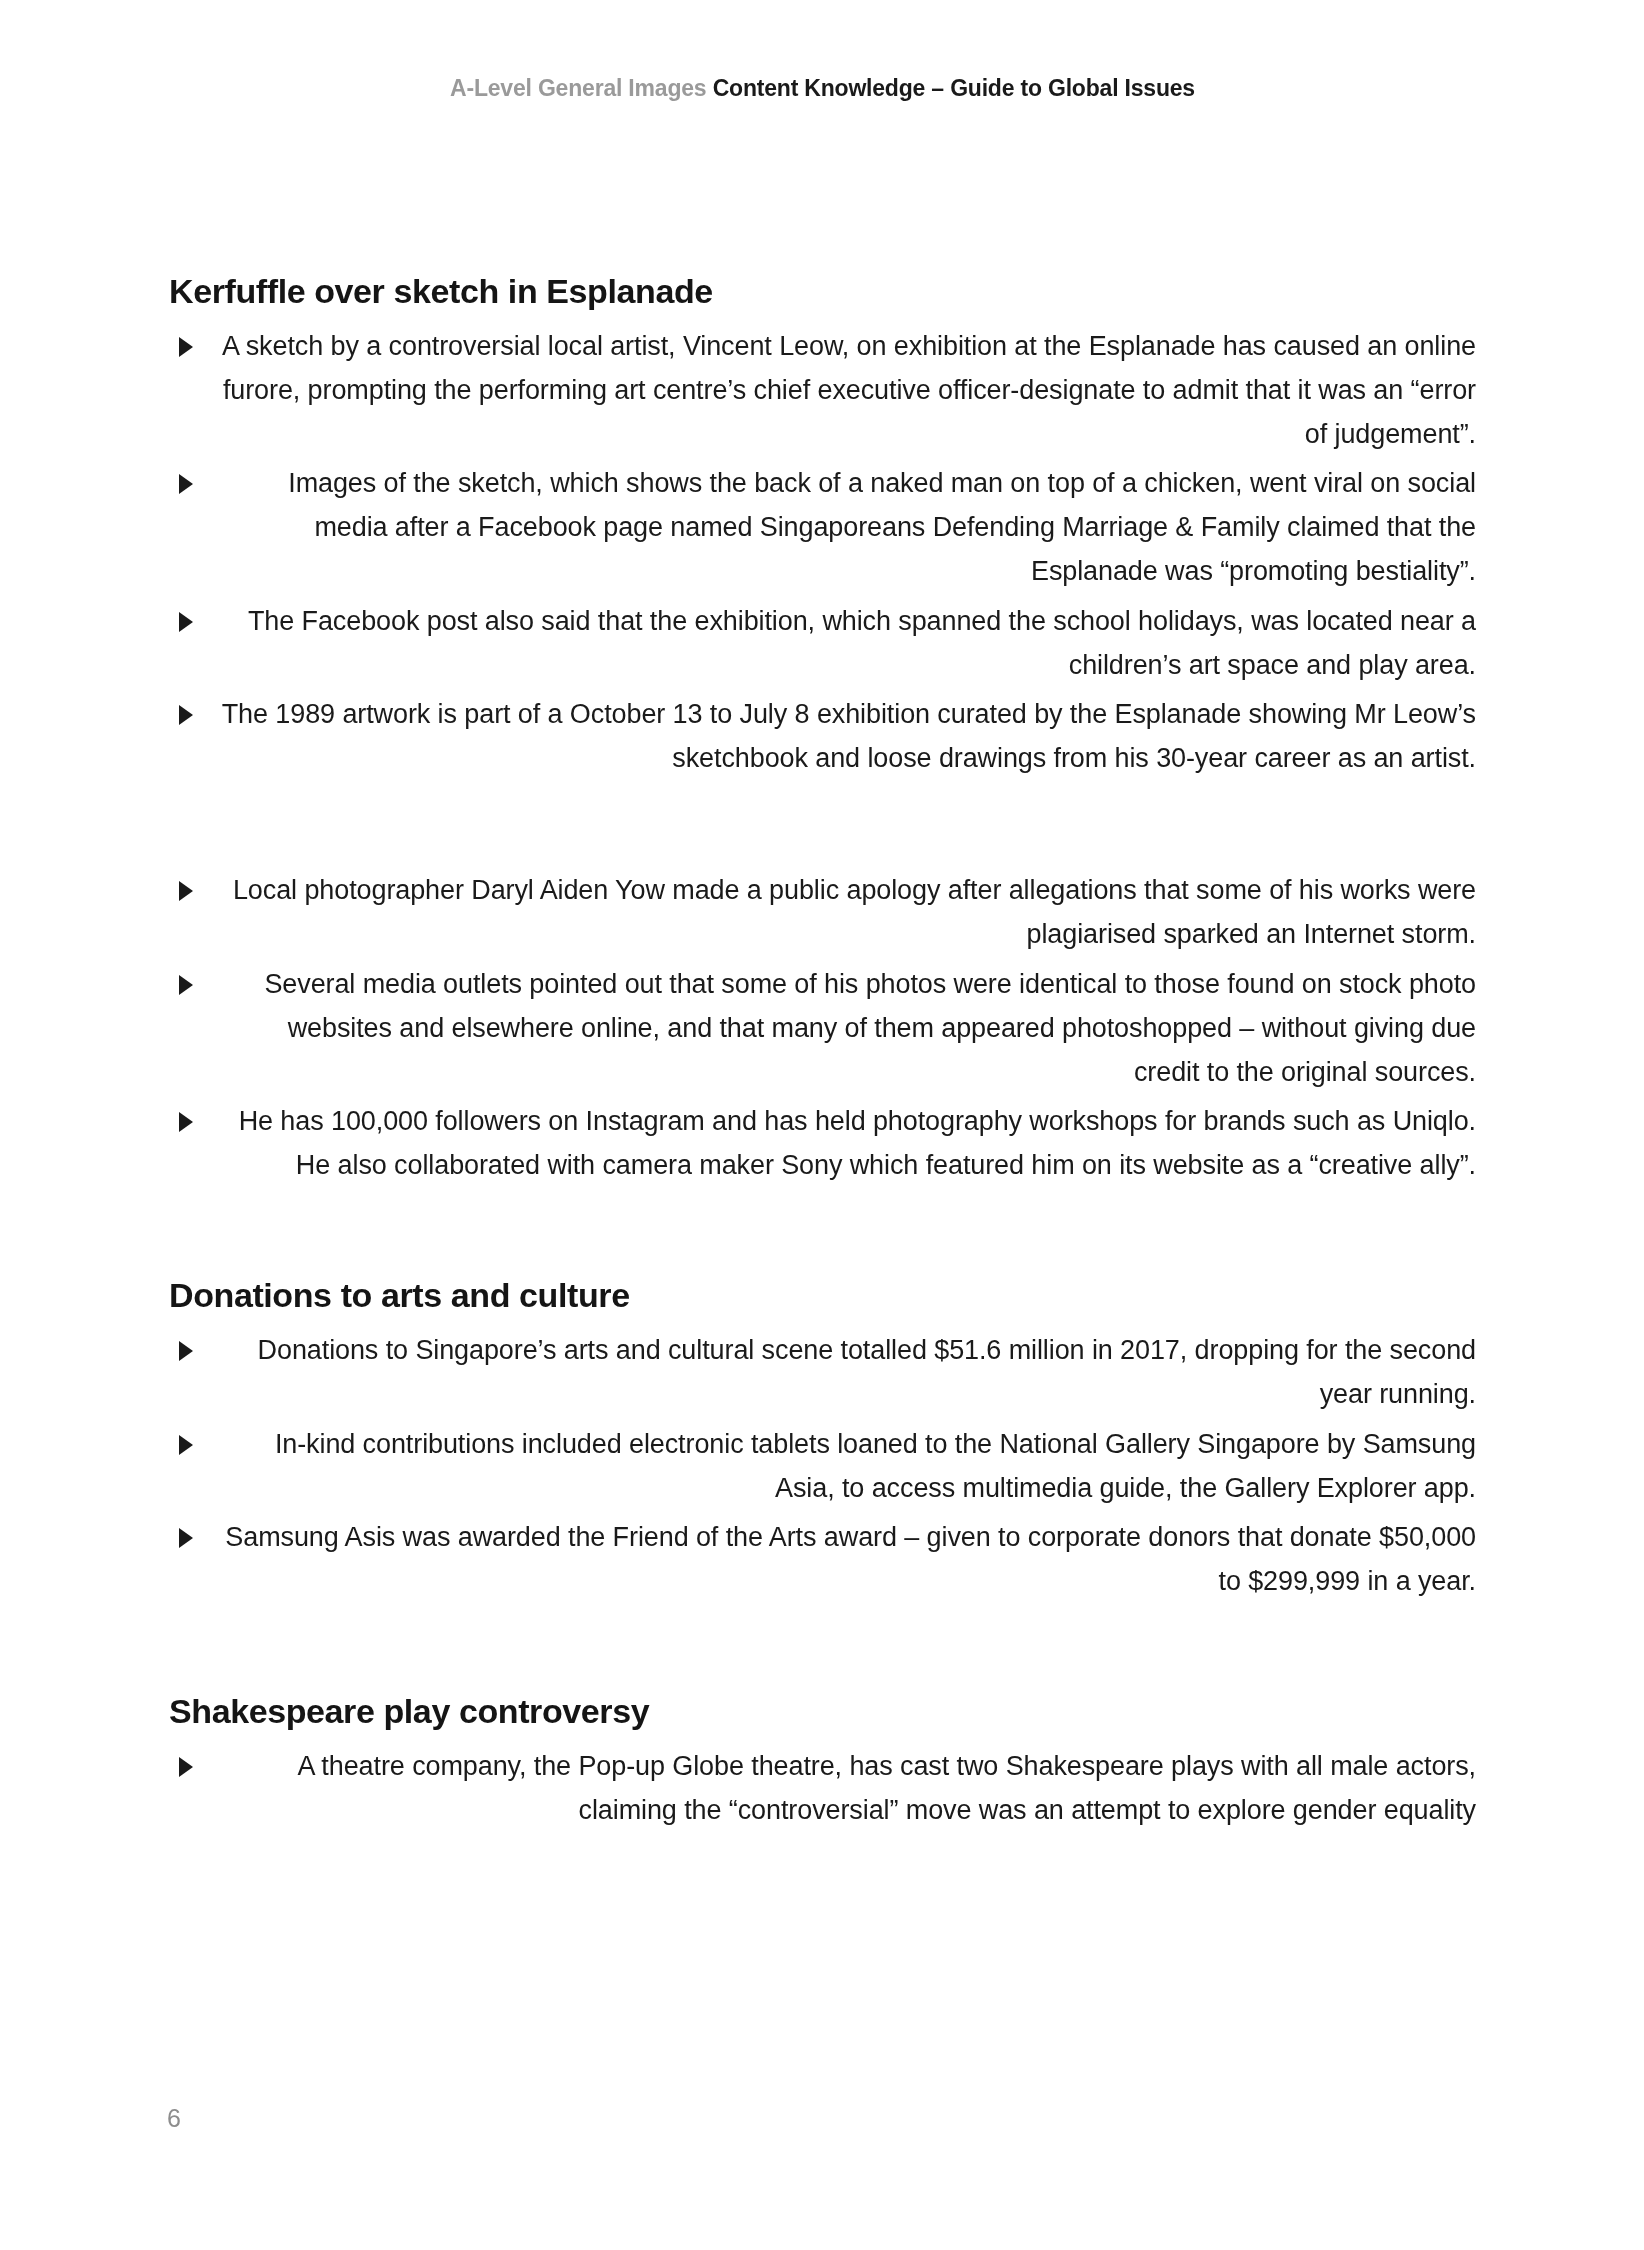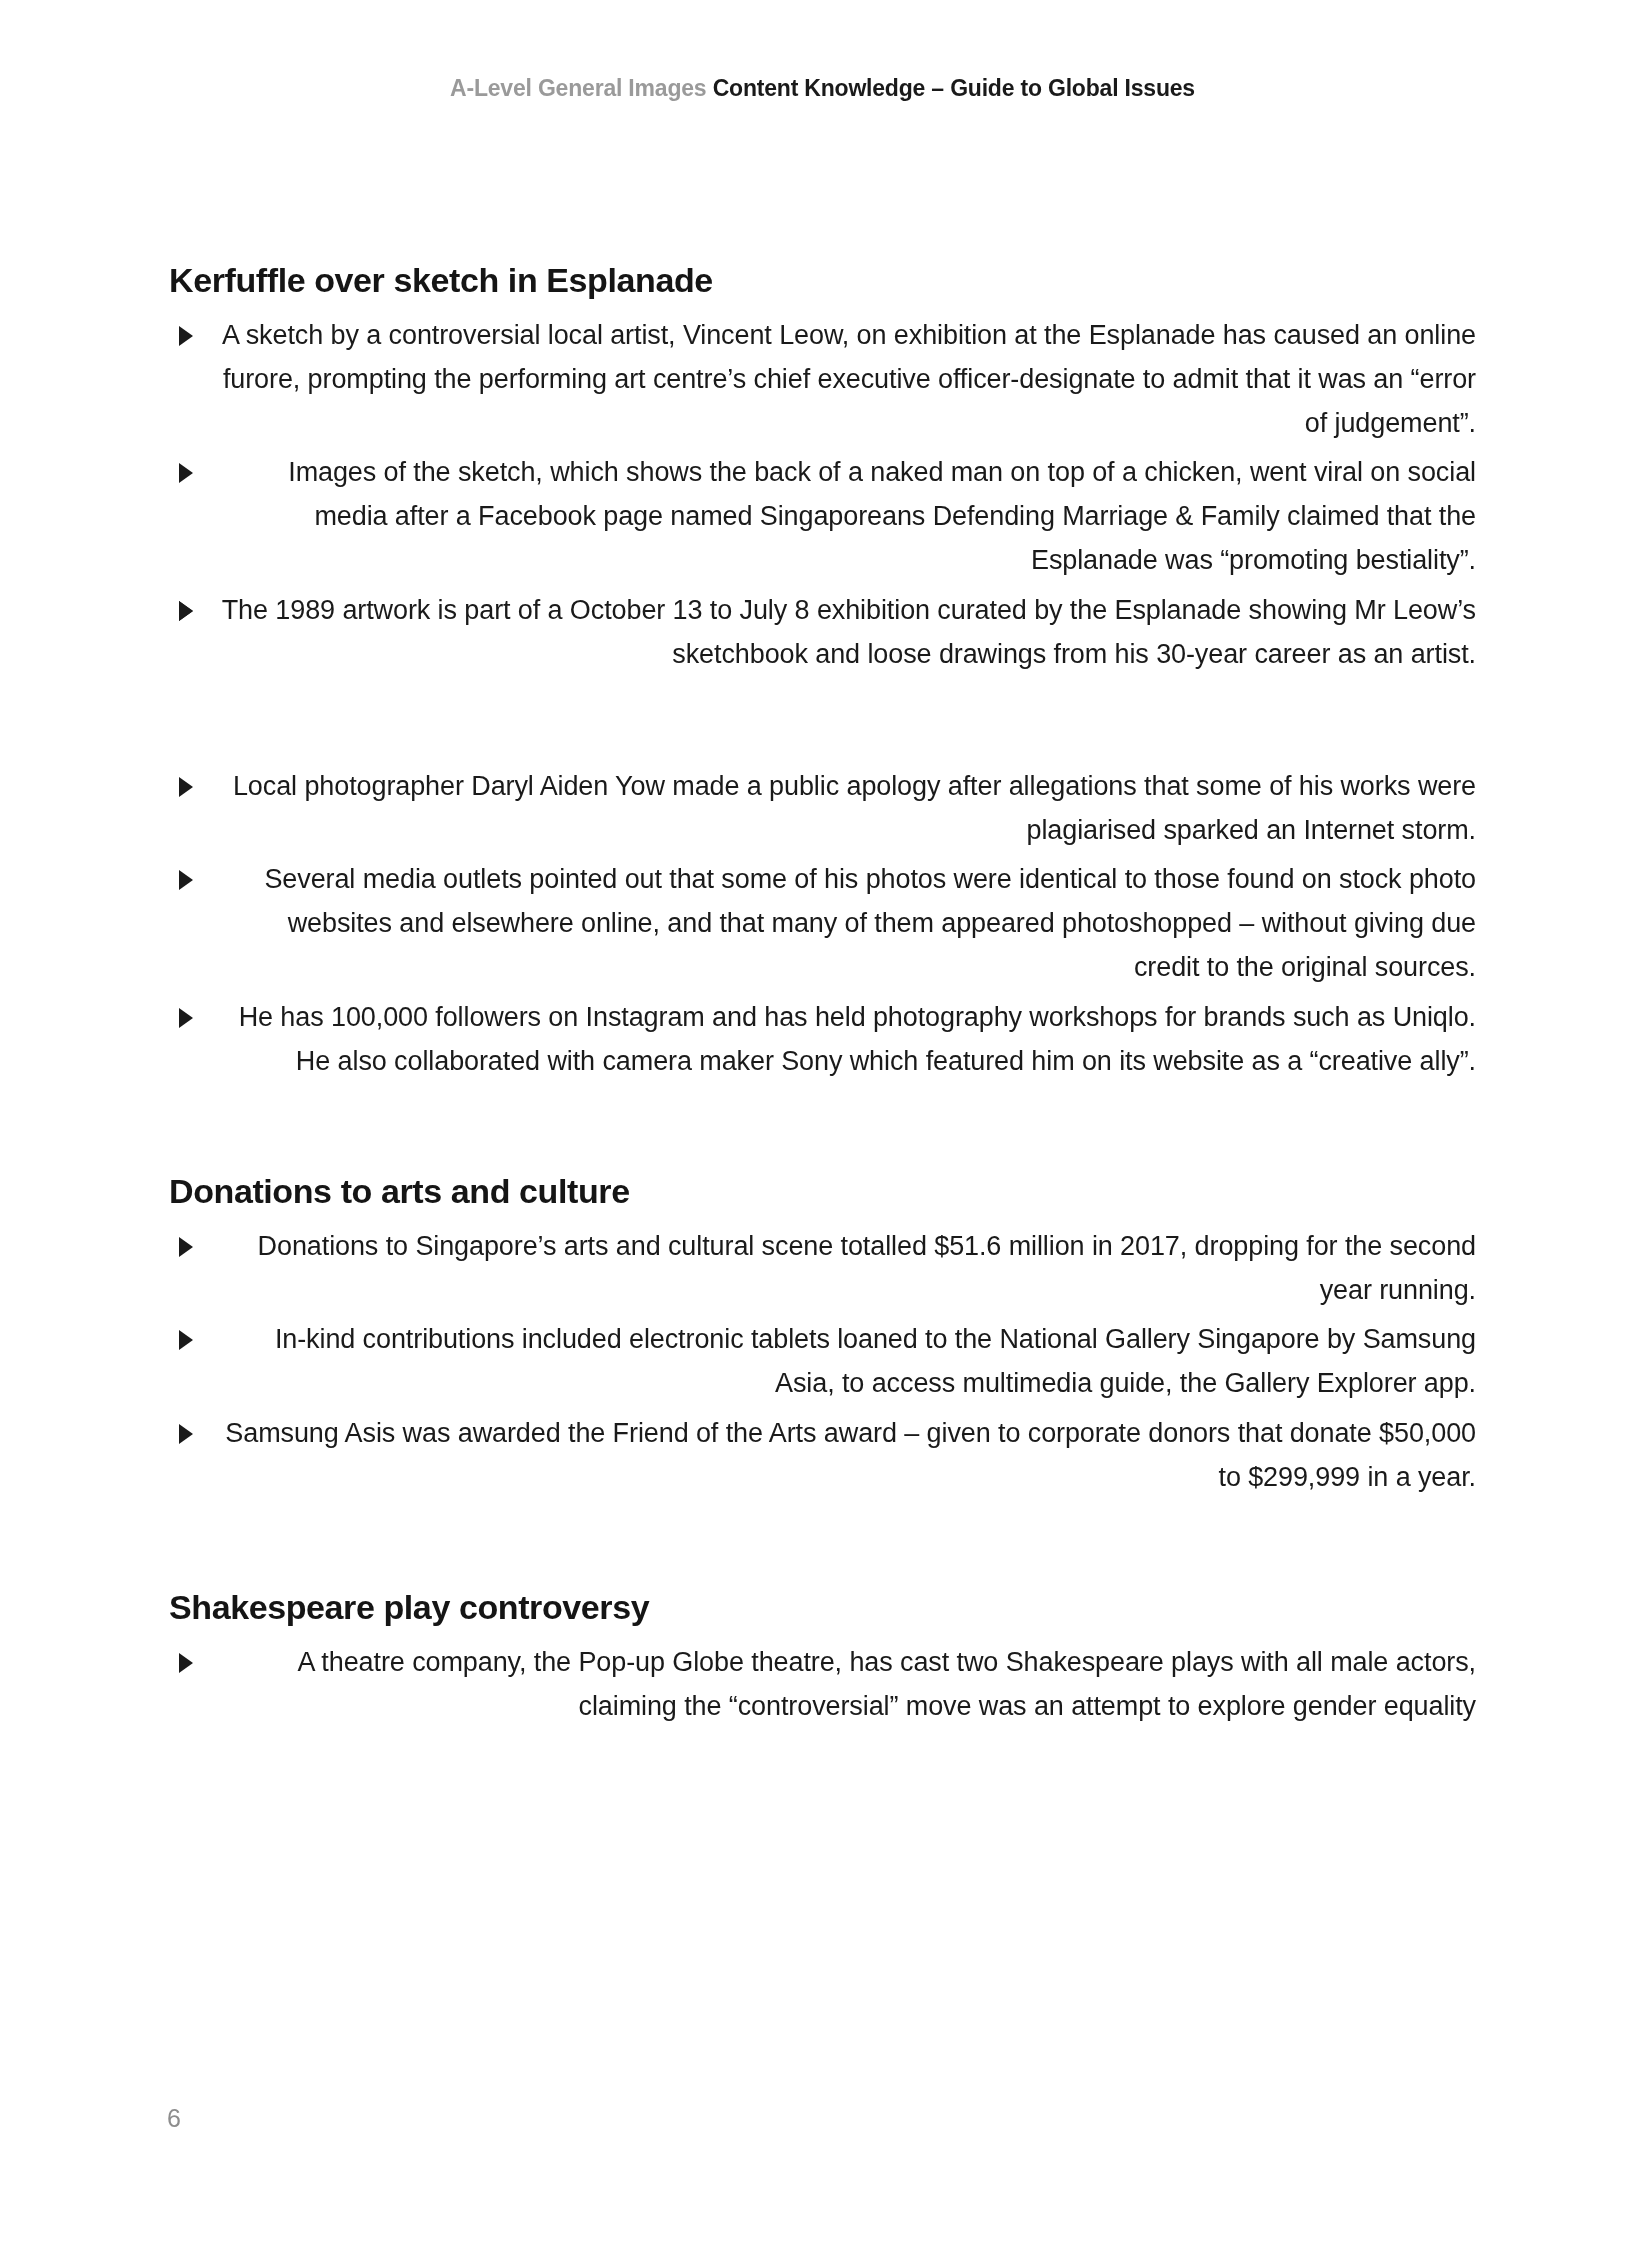--- a/index.html
+++ b/index.html
@@ -40,21 +40,21 @@
 
   
   .content {
     position: absolute;
     top: 259px;
     left: 169px;
     width: 1307px;
   }
 
   .section {
-    margin: 1px 0 0 0;
+    margin: 12px 0 0 0;
   }
   .section + .section {
     margin-top: 88px;
   }
 
   h2.section-heading {
     margin: 0 0 12.8px 0;
     padding: 0;
     font-size: 34px;
     line-height: 1.18;
@@ -112,21 +112,21 @@
   <div class="running-header">
     <span class="hdr-light">A-Level General Images</span><span class="hdr-spacer"> </span><span class="hdr-dark">Content Knowledge – Guide to Global Issues</span>
   </div>
 
   <div class="content" id="content-root">
       <div class="section">
         <h2 class="section-heading">Kerfuffle over sketch in Esplanade</h2>
         <ul class="bullets">
           <li><span class="tri"></span><span>A sketch by a controversial local artist, Vincent Leow, on exhibition at the Esplanade has caused an online furore, prompting the performing art centre’s chief executive officer-designate to admit that it was an “error of judgement”.</span></li>
           <li><span class="tri"></span><span>Images of the sketch, which shows the back of a naked man on top of a chicken, went viral on social media after a Facebook page named Singaporeans Defending Marriage &amp; Family claimed that the Esplanade was “promoting bestiality”.</span></li>
-          <li><span class="tri"></span></li>
+          <li><span class="tri"></span><span>The Facebook post also said that the exhibition, which spanned the school holidays, was located near a children’s art space and play area.</span></li>
           <li><span class="tri"></span><span>The 1989 artwork is part of a October 13 to July 8 exhibition curated by the Esplanade showing Mr Leow’s sketchbook and loose drawings from his 30-year career as an artist.</span></li>
         </ul>
       </div>
       <div class="section">
         <ul class="bullets">
           <li><span class="tri"></span><span>Local photographer Daryl Aiden Yow made a public apology after allegations that some of his works were plagiarised sparked an Internet storm.</span></li>
           <li><span class="tri"></span><span>Several media outlets pointed out that some of his photos were identical to those found on stock photo websites and elsewhere online, and that many of them appeared photoshopped – without giving due credit to the original sources.</span></li>
           <li><span class="tri"></span><span>He has 100,000 followers on Instagram and has held photography workshops for brands such as Uniqlo. He also collaborated with camera maker Sony which featured him on its website as a “creative ally”.</span></li>
         </ul>
       </div>

